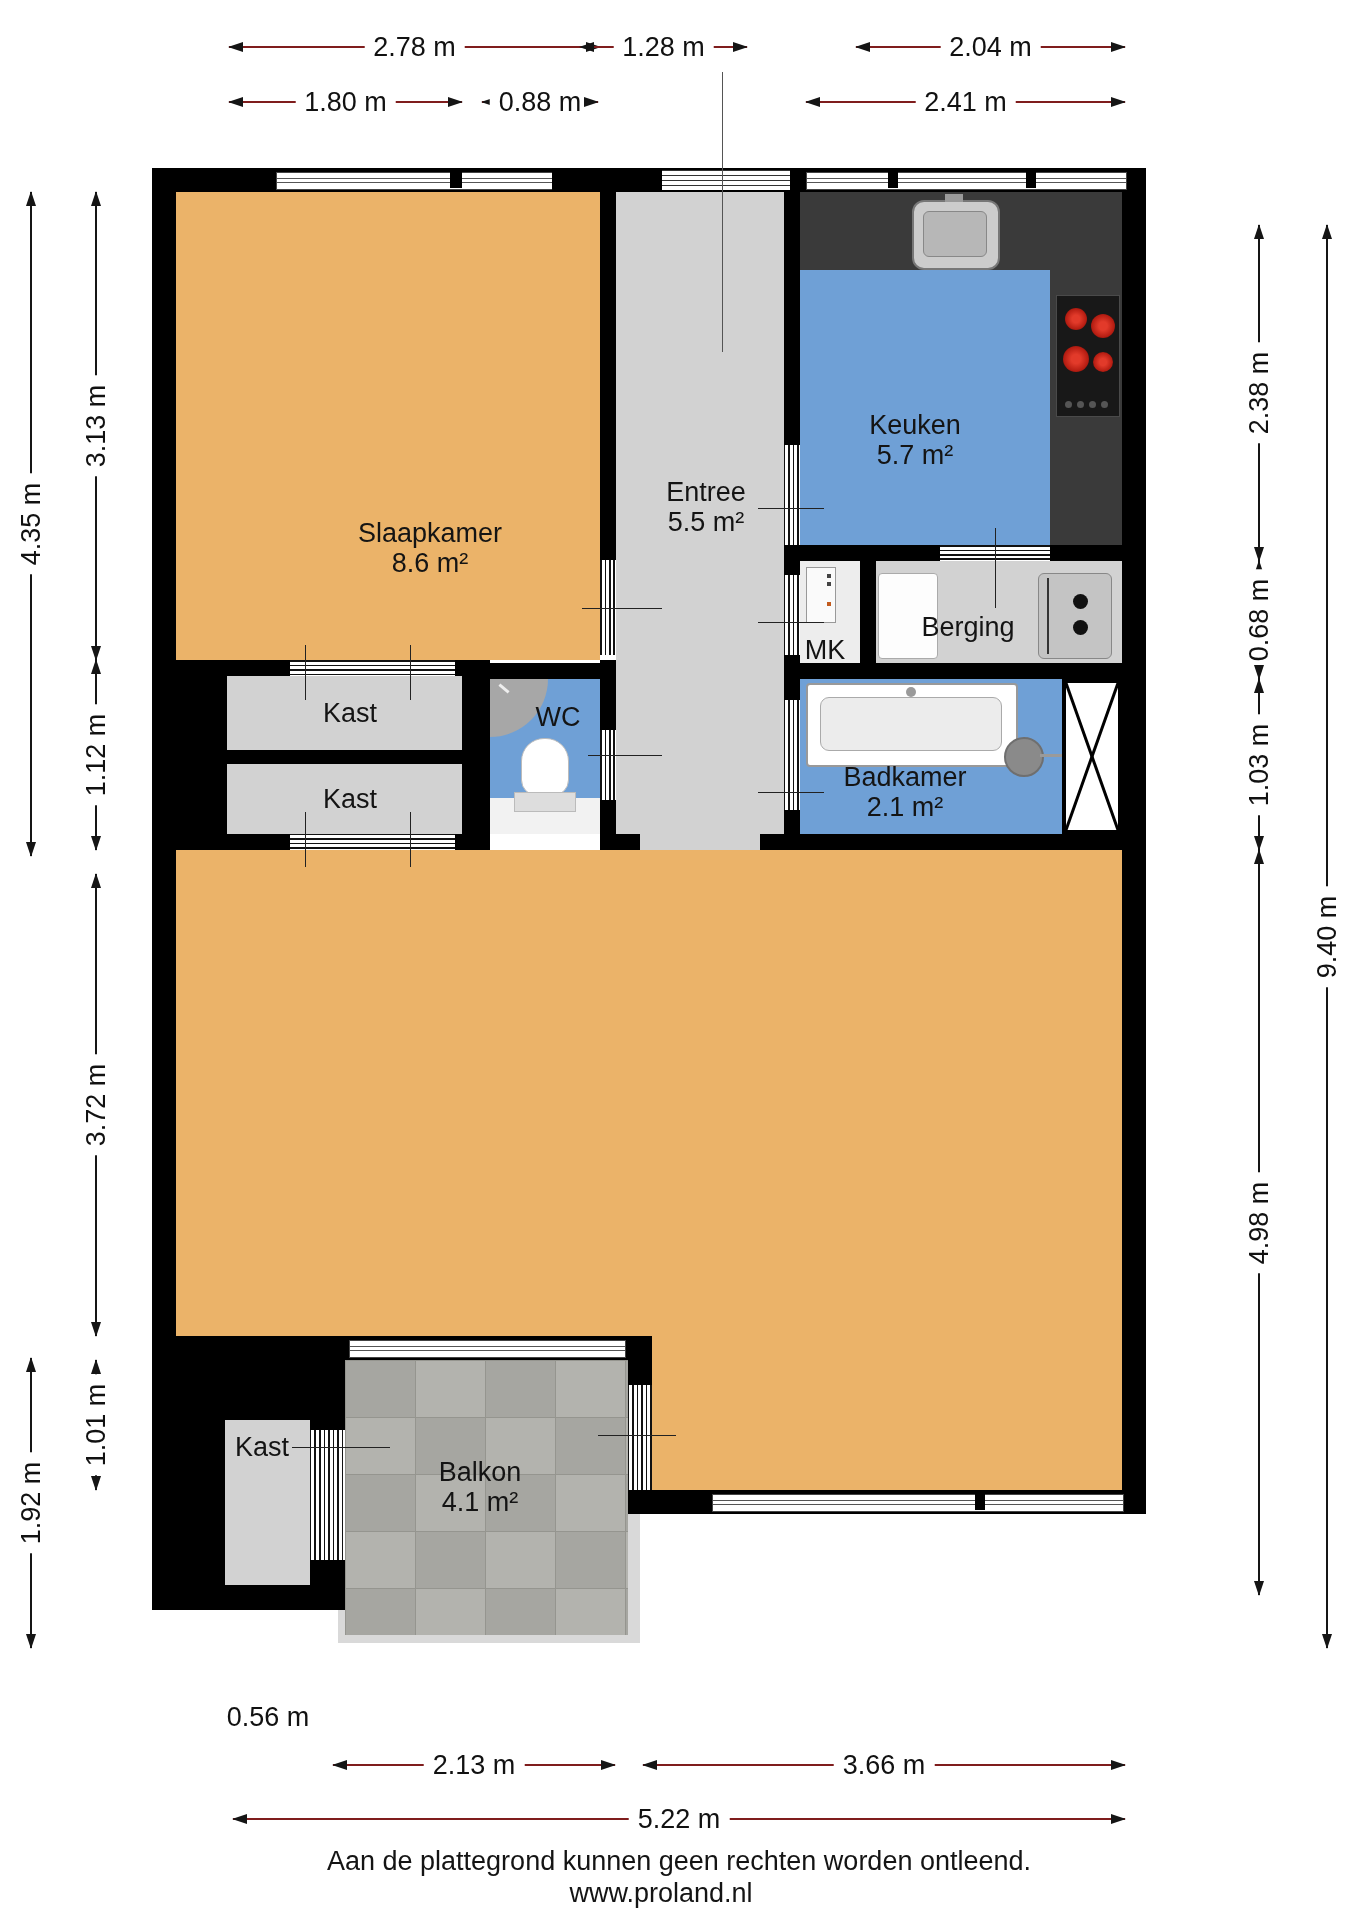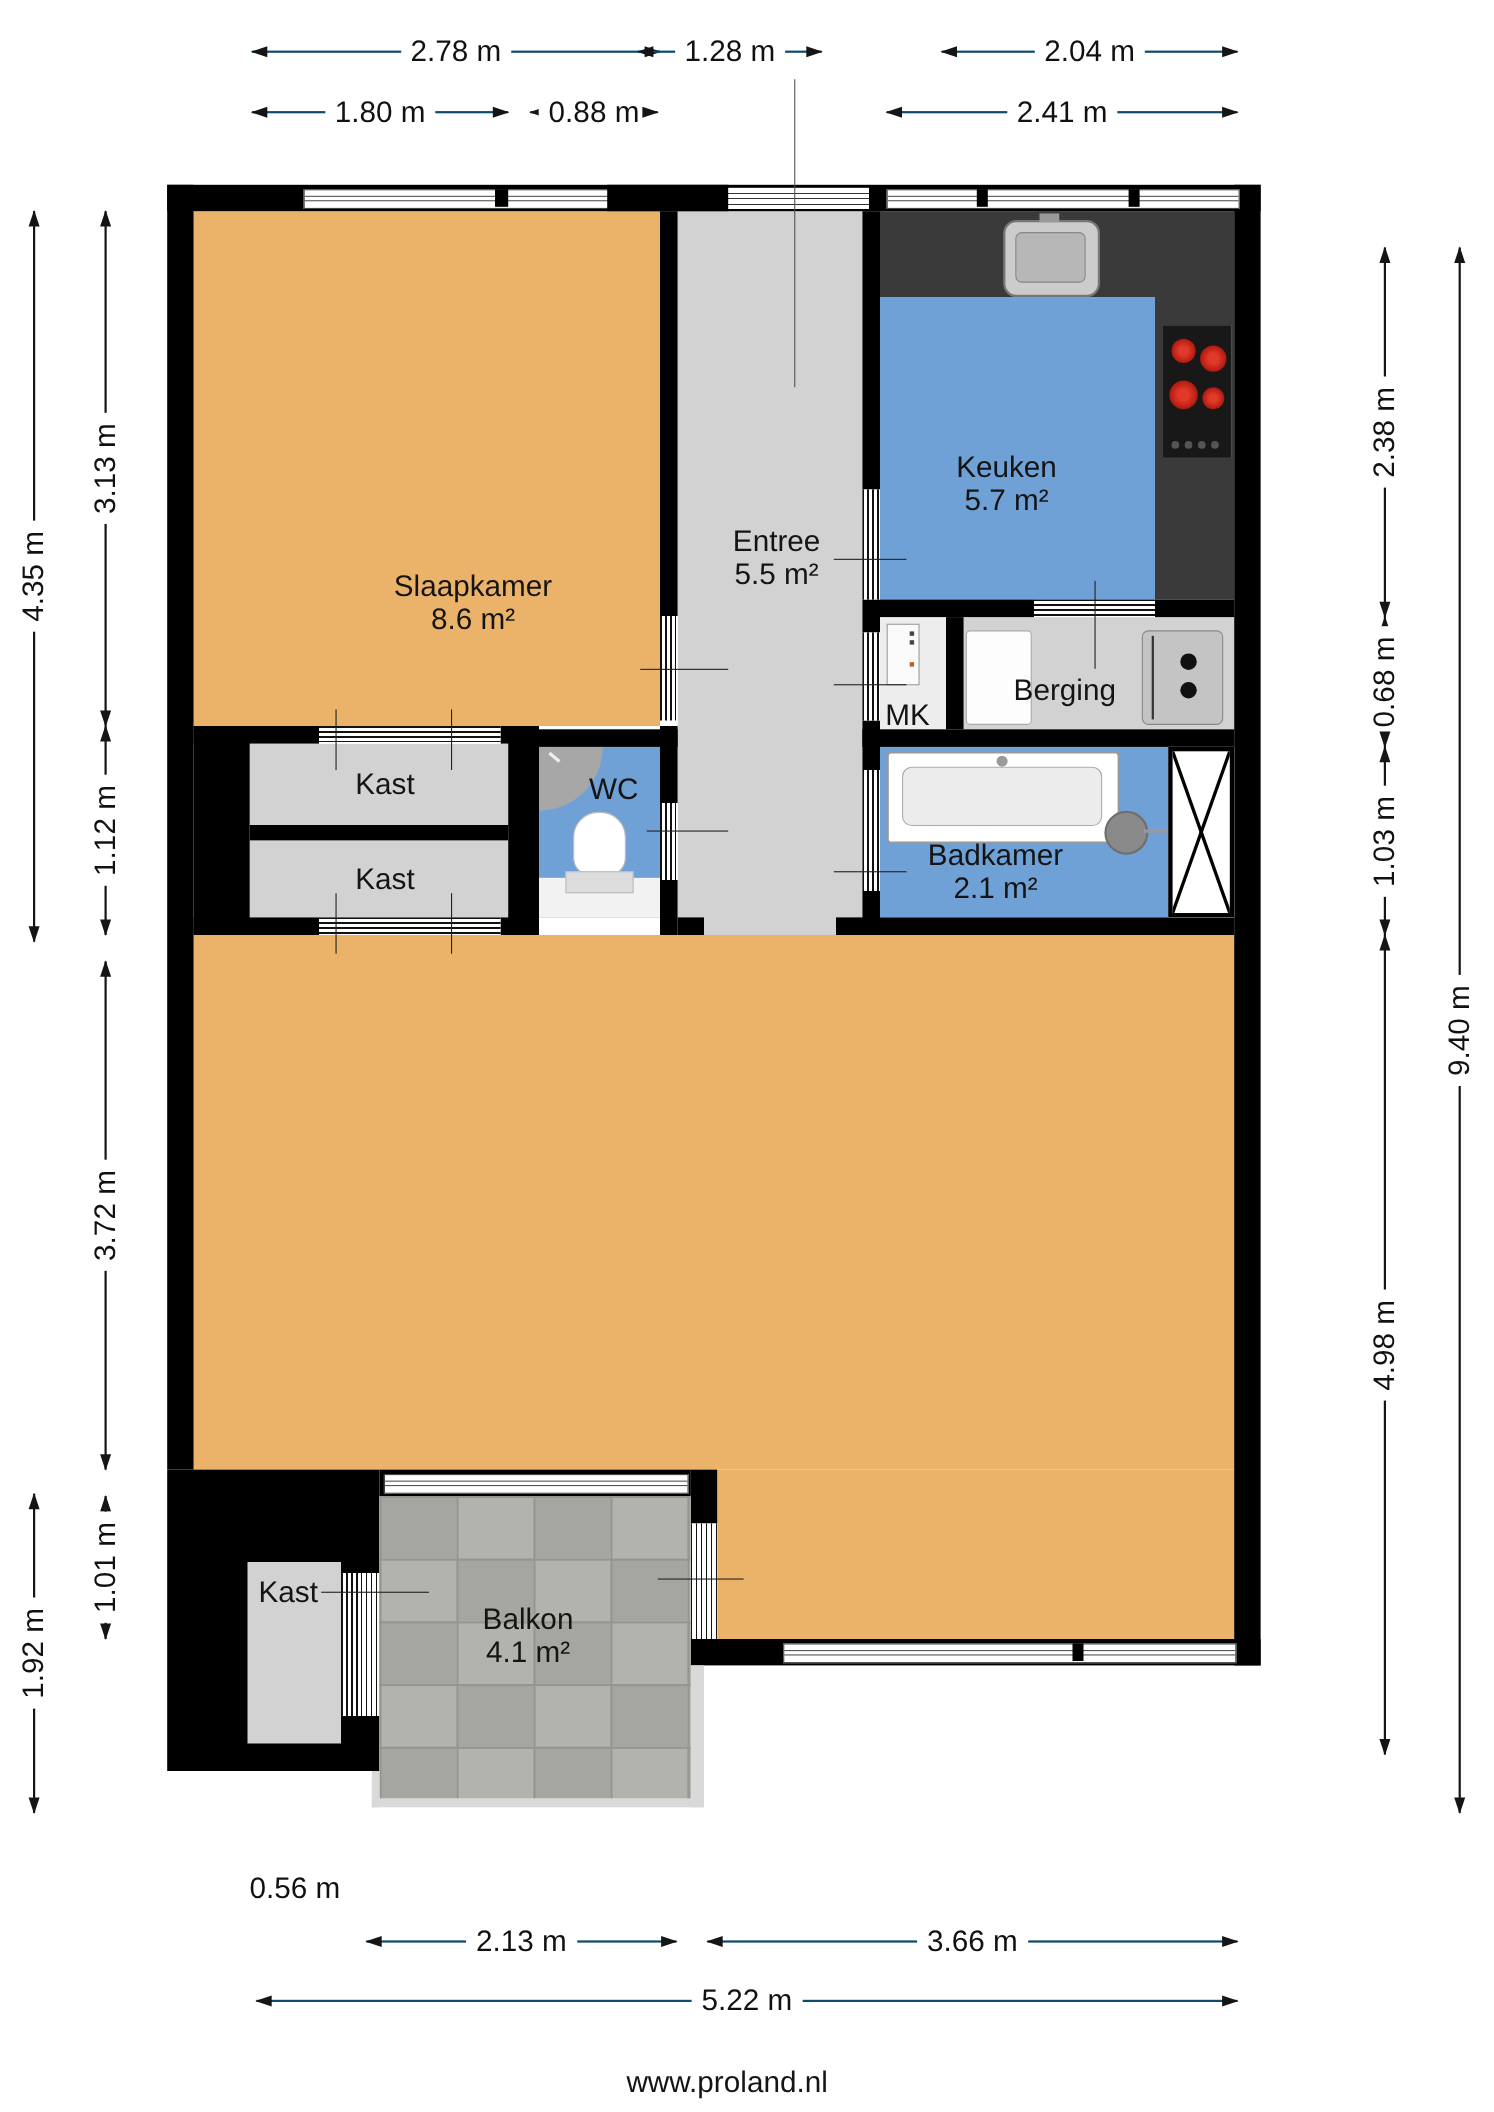--- a/index.html
+++ b/index.html
@@ -22,21 +22,21 @@
      background-image:
        linear-gradient(#95958f 1.5px,transparent 1.5px),
        linear-gradient(90deg,#95958f 1.5px,transparent 1.5px),
        conic-gradient(#b3b3ae 25%,#a6a6a1 0 50%,#b3b3ae 0 75%,#a6a6a1 0);
      background-size:70px 57px,70px 57px,140px 114px;}
   .rail{position:absolute;background:#d9d9d9;}
   .room-label{position:absolute;transform:translate(-50%,-50%);text-align:center;
       font-size:27px;line-height:30px;color:#141414;white-space:nowrap;}
   .tick{position:absolute;background:#222;}
   .extline{position:absolute;background:#555;}
-  .dim-h{position:absolute;height:0;border-top:2px solid #0c4a6e;}
+  .dim-h{position:absolute;height:0;border-top:2px solid #7f1d1d;}
   .dim-h::before{content:"";position:absolute;left:-1px;top:-6px;width:0;height:0;
       border-top:5px solid transparent;border-bottom:5px solid transparent;border-right:15px solid #151515;}
   .dim-h::after{content:"";position:absolute;right:-1px;top:-6px;width:0;height:0;
       border-top:5px solid transparent;border-bottom:5px solid transparent;border-left:15px solid #151515;}
   .dim-v{position:absolute;width:0;border-left:2px solid #151515;}
   .dim-v::before{content:"";position:absolute;top:-1px;left:-6px;width:0;height:0;
       border-left:5px solid transparent;border-right:5px solid transparent;border-bottom:15px solid #151515;}
   .dim-v::after{content:"";position:absolute;bottom:-1px;left:-6px;width:0;height:0;
       border-left:5px solid transparent;border-right:5px solid transparent;border-top:15px solid #151515;}
   .dlbl{position:absolute;left:50%;top:-1px;transform:translate(-50%,-50%);
@@ -287,15 +287,16 @@
   <div class="dim-h" style="left:333px;top:1764px;width:282px">
     <span class="dlbl">2.13 m</span>
     </div>
   <div class="dim-h" style="left:643px;top:1764px;width:482px">
     <span class="dlbl">3.66 m</span>
     </div>
   <div class="dim-h" style="left:233px;top:1818px;width:892px">
     <span class="dlbl">5.22 m</span>
     </div>
 
+  <div class="footer-line" style="left:679px;top:1846px">Aan de plattegrond kunnen geen rechten worden ontleend.</div>
   <div class="footer-line" style="left:661px;top:1878px">www.proland.nl</div>
 
 </div>
 
 </body></html>

